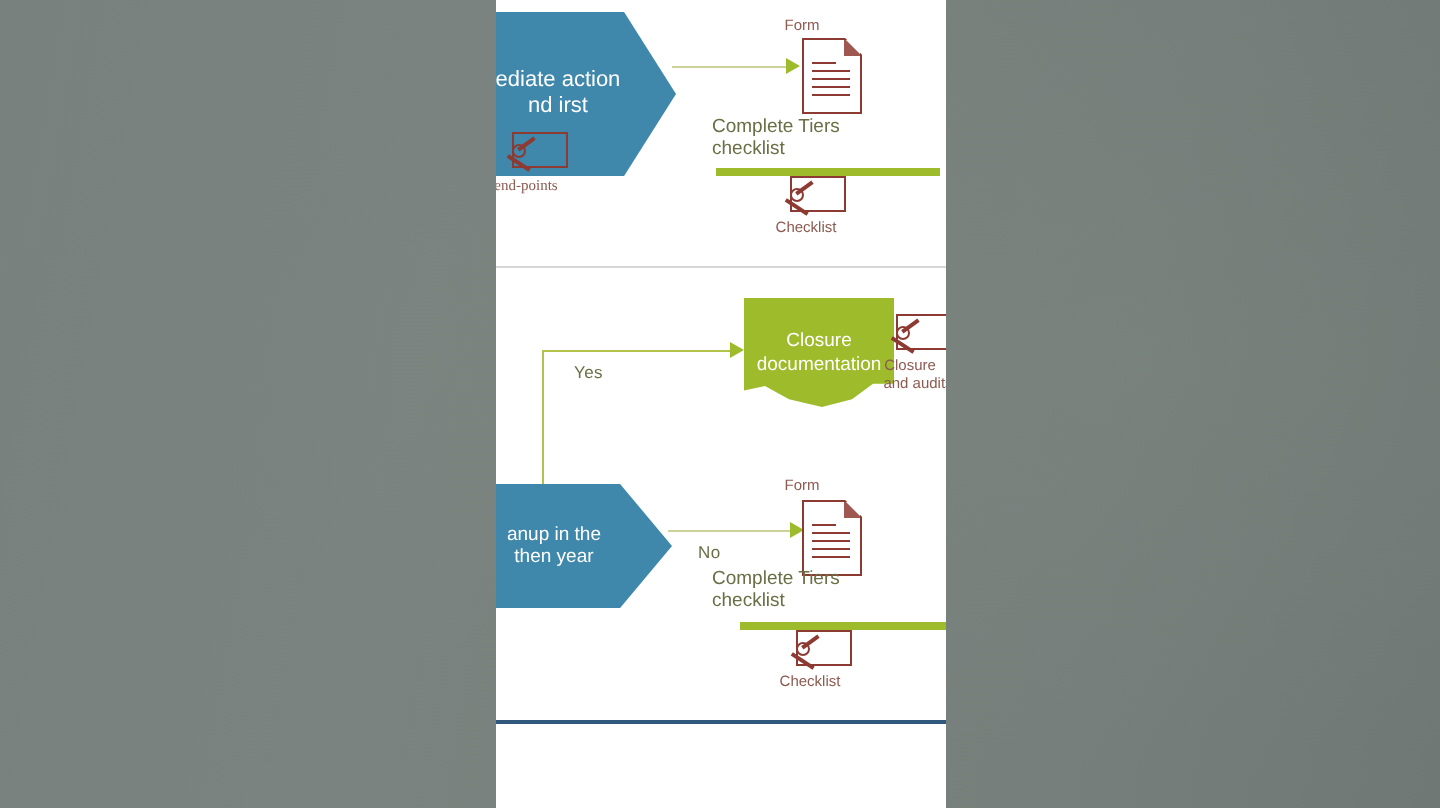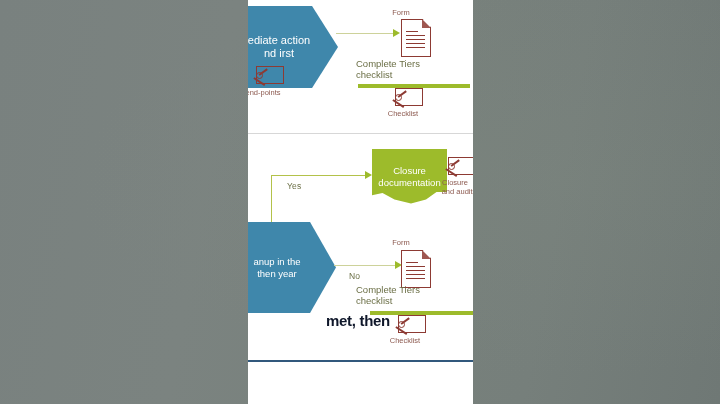--- a/index.html
+++ b/index.html
@@ -107,21 +107,21 @@
     display:flex;align-items:center;justify-content:center;text-align:center;
     line-height:1.2;
     clip-path:polygon(0% 0%,100% 0%,100% 78%,86% 78%,72% 92%,52% 99%,30% 92%,14% 80%,0% 84%);
   }
   .gdoc span{display:block;padding:0 4px;}
 
   .flow-label{position:absolute;color:#6b6f46;text-align:left;line-height:1.2;}
 
   
   .caption{
-    position:absolute;font-weight:bold;color:#0f172a;
+    position:absolute;font-weight:bold;color:#ffffff;
     font-size:15px;letter-spacing:-.3px;white-space:nowrap;
     -webkit-text-stroke:2.6px #ffffff;paint-order:stroke fill;
     text-shadow:0 0 1px #fff;
   }
 
   
   .sec-title{
     position:absolute;color:#2e6a86;font-size:11.5px;letter-spacing:.1px;
   }
   .round-box{
@@ -151,21 +151,21 @@
       <div class="arrow-r" style="left:145px;top:29px;"></div>
 
       <div class="board-icon" style="left:6px;top:66px;">
         <div class="frame"></div>
         <div class="person">
             <div class="head"></div>
             <div class="body"></div>
             <div class="arm"></div>
           </div>
       </div>
-      <div class="icon-cap" style="left:-20px;top:88px;">end-points</div>
+      <div class="icon-cap" style="left:-20px;top:88px;font-family:Liberation Serif, serif;">end-points</div>
 
       <div class="icon-cap" style="left:118px;top:8px;">Form</div>
       <div class="doc-icon" style="left:153px;top:19px;">
         <div class="page"></div>
           <div class="fold"></div>
         <div class="ln" style="top:12px;width:12px;"></div>
         <div class="ln" style="top:16px;width:19px;"></div>
         <div class="ln" style="top:20px;width:19px;"></div>
         <div class="ln" style="top:24px;width:19px;"></div>
         <div class="ln" style="top:28px;width:19px;"></div>
@@ -209,21 +209,21 @@
         <div class="frame"></div>
         <div class="person">
             <div class="head"></div>
             <div class="body"></div>
             <div class="arm"></div>
           </div>
       </div>
       <div class="icon-cap" style="left:172px;top:44px;">Closure</div>
       <div class="icon-cap" style="left:176px;top:53px;">and audits</div>
 
-      <div class="diamond" style="left:-30px;top:88px;width:118px;height:91px;font-size:9.5px;">
+      <div class="diamond" style="left:-30px;top:108px;width:118px;height:62px;font-size:9.5px;">
         <span>
           <span>anup in the</span>
           <span>then year</span>
         </span>
       </div>
 
       <div class="line-h" style="left:86px;top:131px;width:62px;background:#cdd29a;"></div>
       <div class="arrow-r" style="left:147px;top:127px;"></div>
       <div class="edge-label" style="left:98px;top:124px;">No</div>
 

